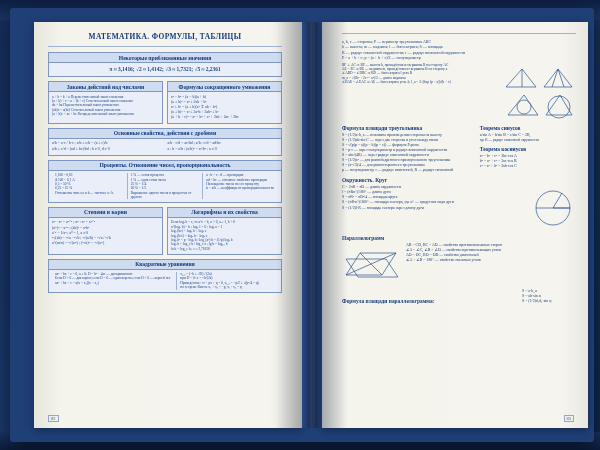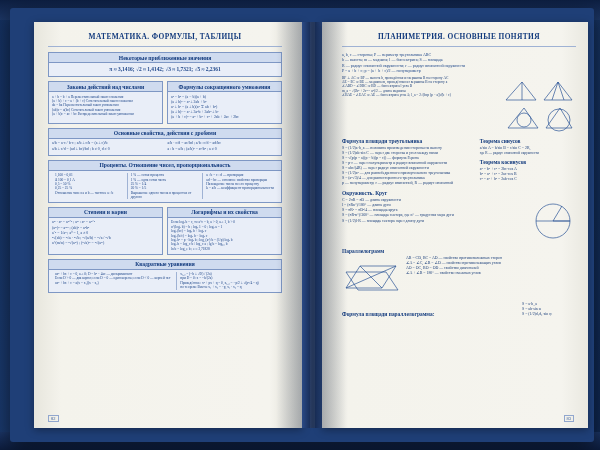--- a/index.html
+++ b/index.html
@@ -200,21 +200,20 @@
       </div>
       <div class="pagenum">82</div>
       <div class="curve-l"></div>
     </div>
 
     <div class="gutter"></div>
     <div class="spine-sheen"></div>
 
     <div class="page right">
       <div class="inner">
-        <div class="page-title">ПЛАНИМЕТРИЯ. ОСНОВНЫЕ ПОНЯТИЯ</div>
         <div class="rule"></div>
 
         <div class="txt">a, b, c — стороны; P — периметр треугольника ABC</div>
         <div class="txt">h — высота; m — медиана; l — биссектриса; S — площадь</div>
         <div class="txt">R — радиус описанной окружности; r — радиус вписанной окружности</div>
         <div class="txt">P = a + b + c;  p = (a + b + c)/2 — полупериметр</div>
 
         <div class="row" style="align-items:flex-start;margin-top:2px;">
           <div style="flex:1">
             <div class="mini">BF ⊥ AC ⇒ BF — высота h, проведённая из вершины B на сторону AC</div>

